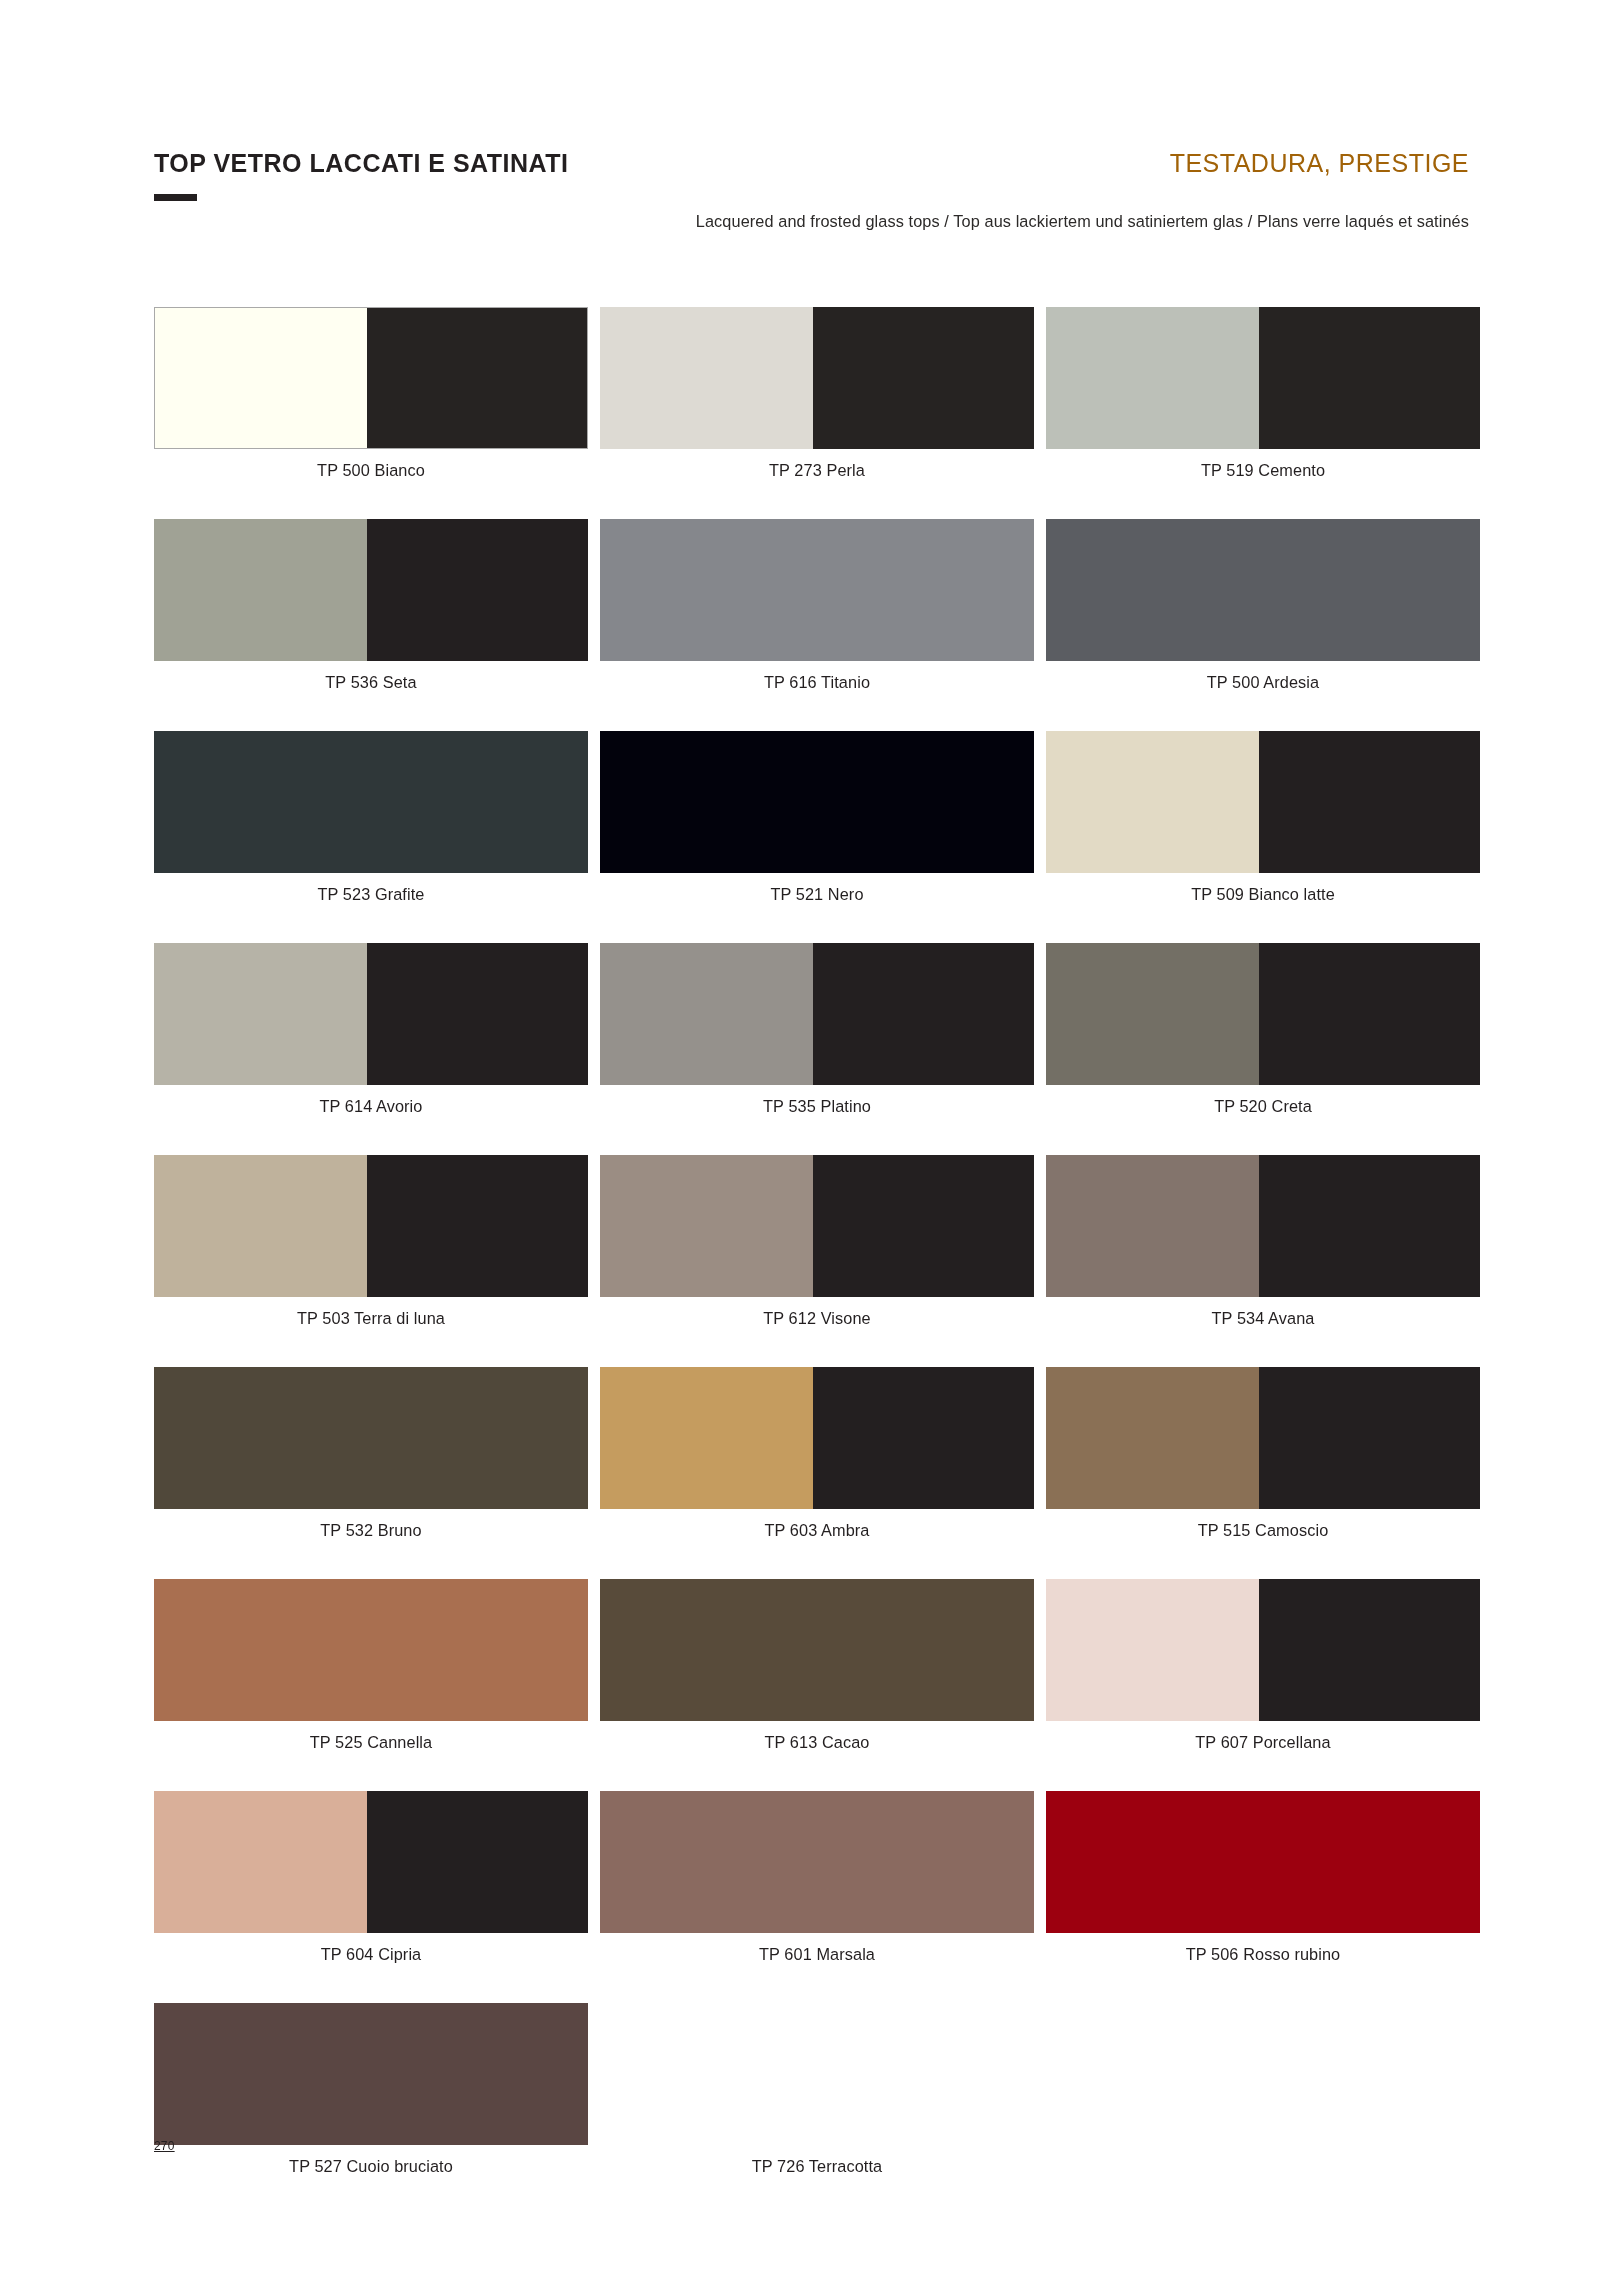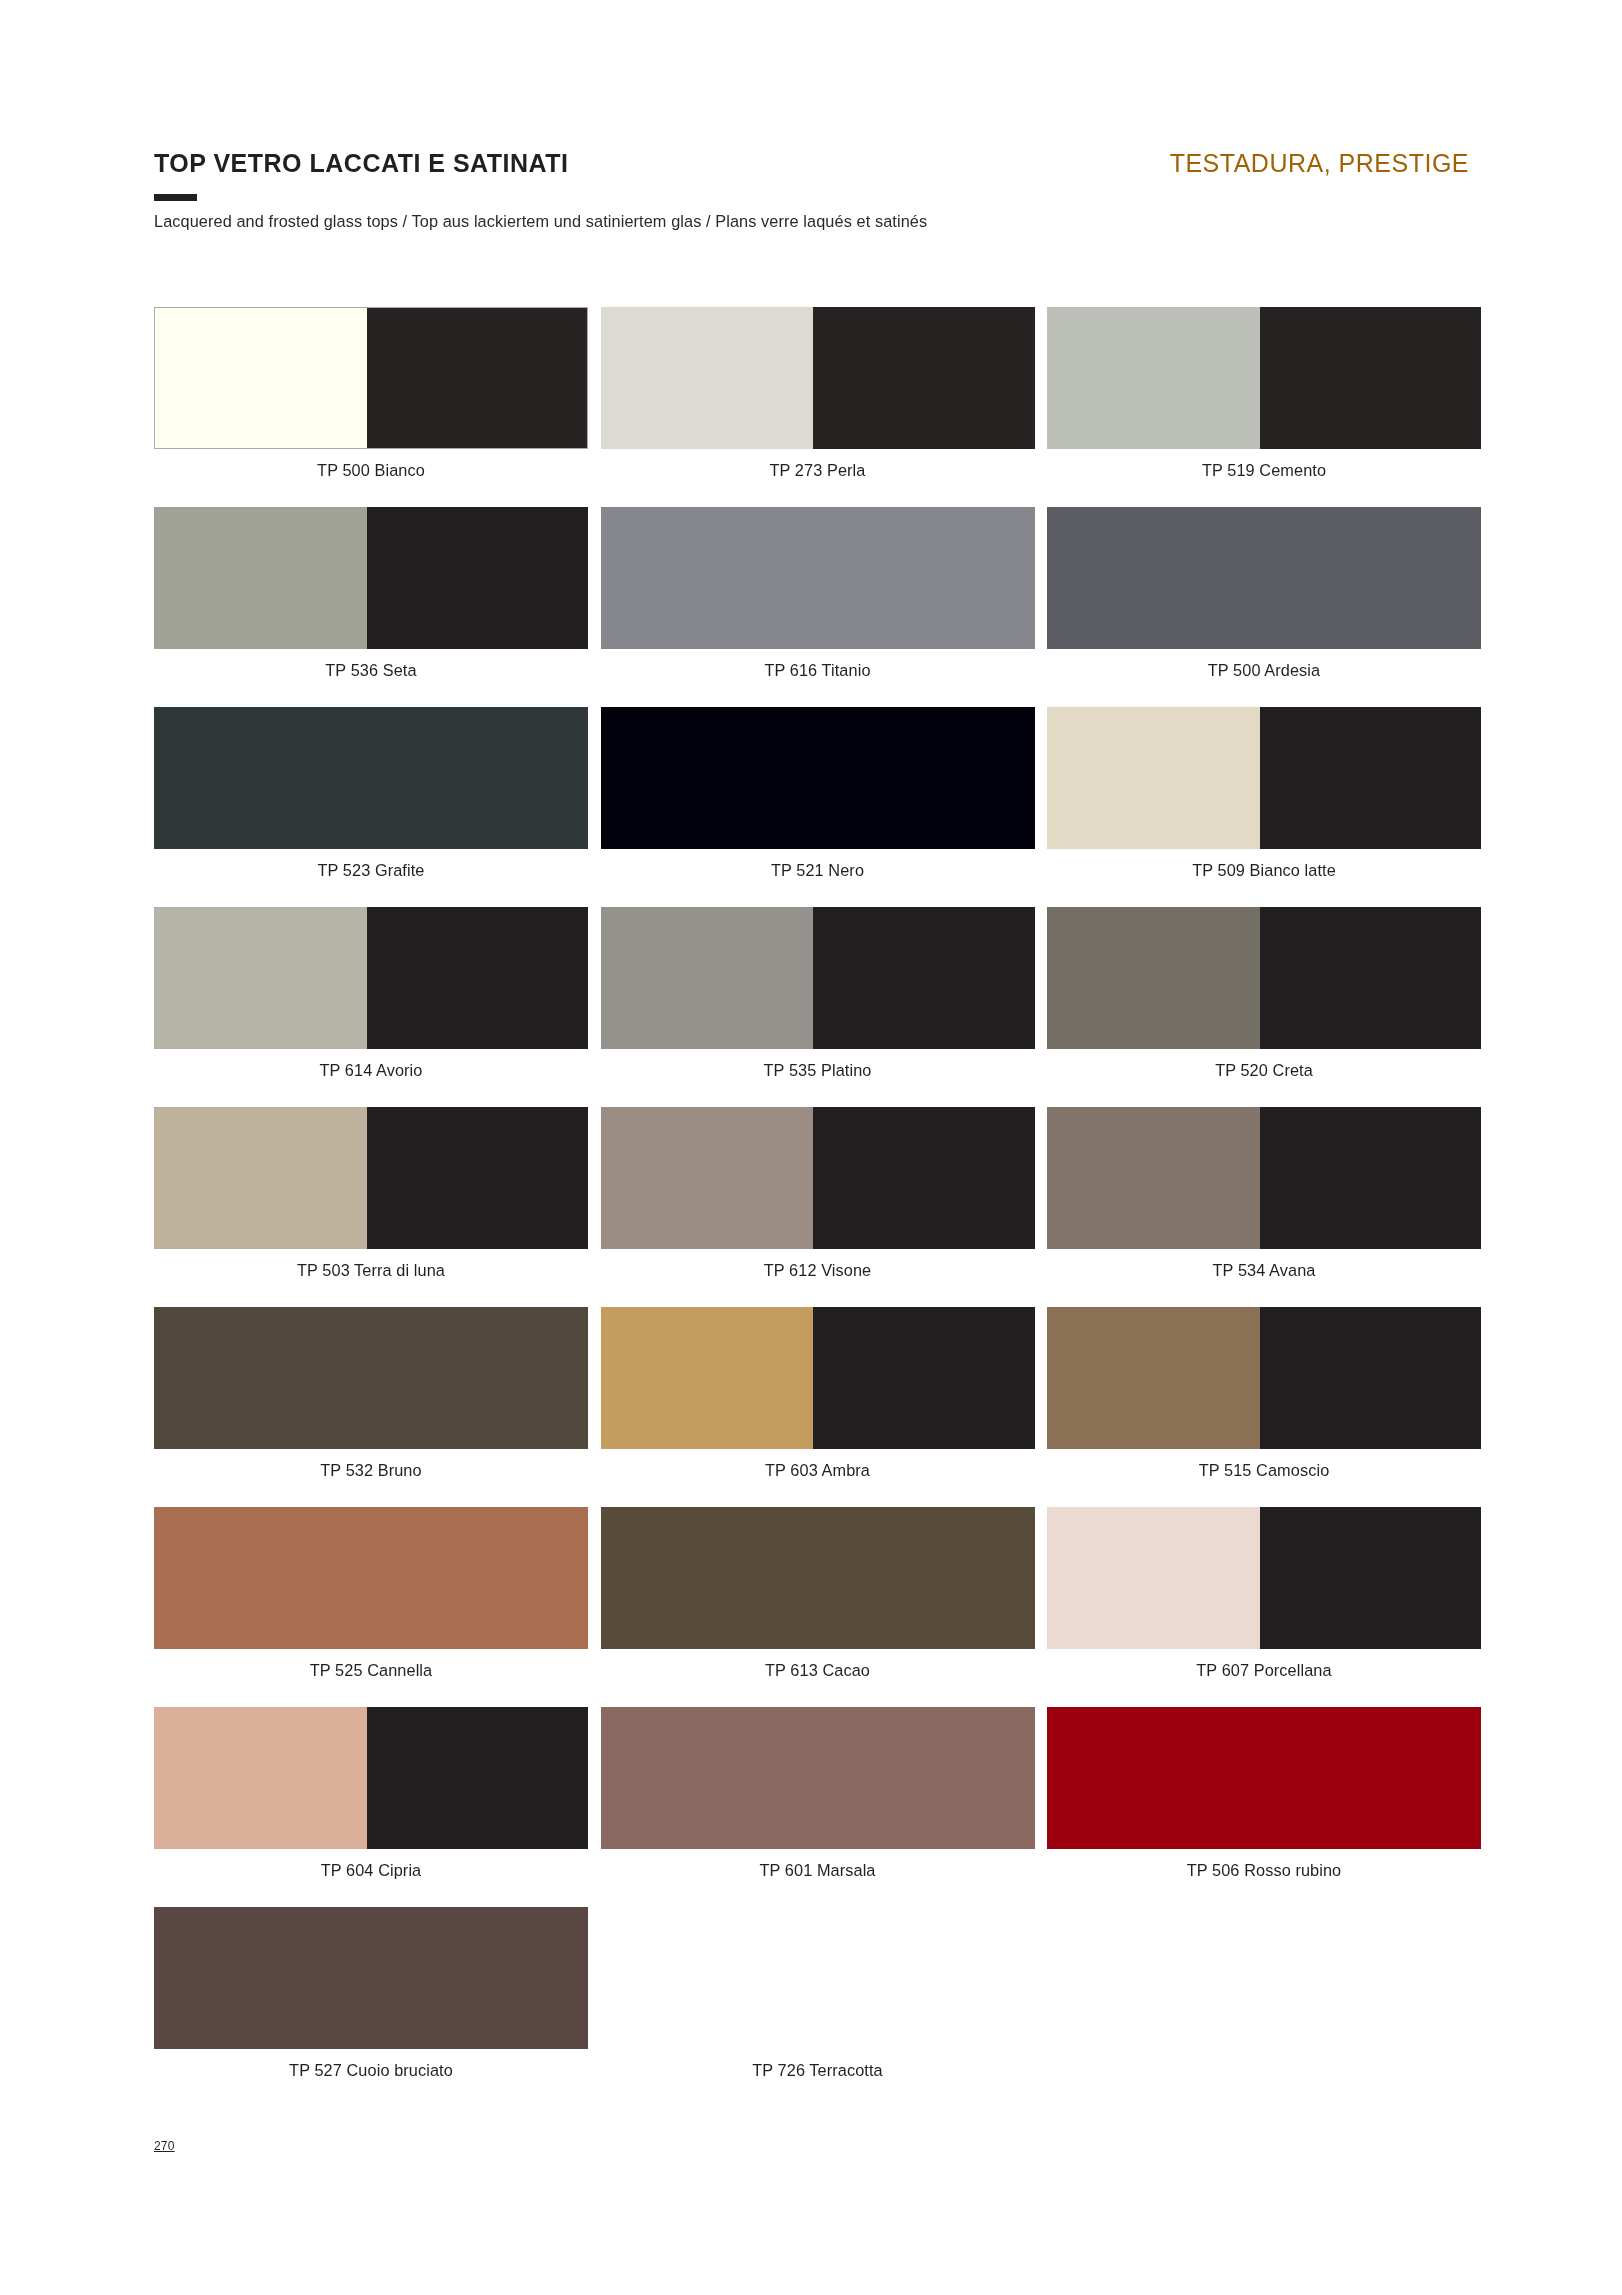--- a/index.html
+++ b/index.html
@@ -56,32 +56,34 @@
     background: #231f20;
     margin-top: 16px;
   }
   .subtitle {
     margin-top: 11.7px;
     font-size: 16.3px;
     font-weight: 400;
     color: #2c2a29;
     letter-spacing: 0.1px;
     white-space: nowrap;
+    text-align: right;
   }
 
   
   .grid {
     position: absolute;
     left: 154px;
     top: 307px;
     width: 1315px;
     display: grid;
     grid-template-columns: repeat(3, 434px);
     column-gap: 12.5px;
     row-gap: 0px;
+    gap: 12px;
   }
   .cell {
     width: 434px;
     height: 200px;
     position: relative;
   }
   .swatch {
     width: 434px;
     height: 142px;
     display: flex;

